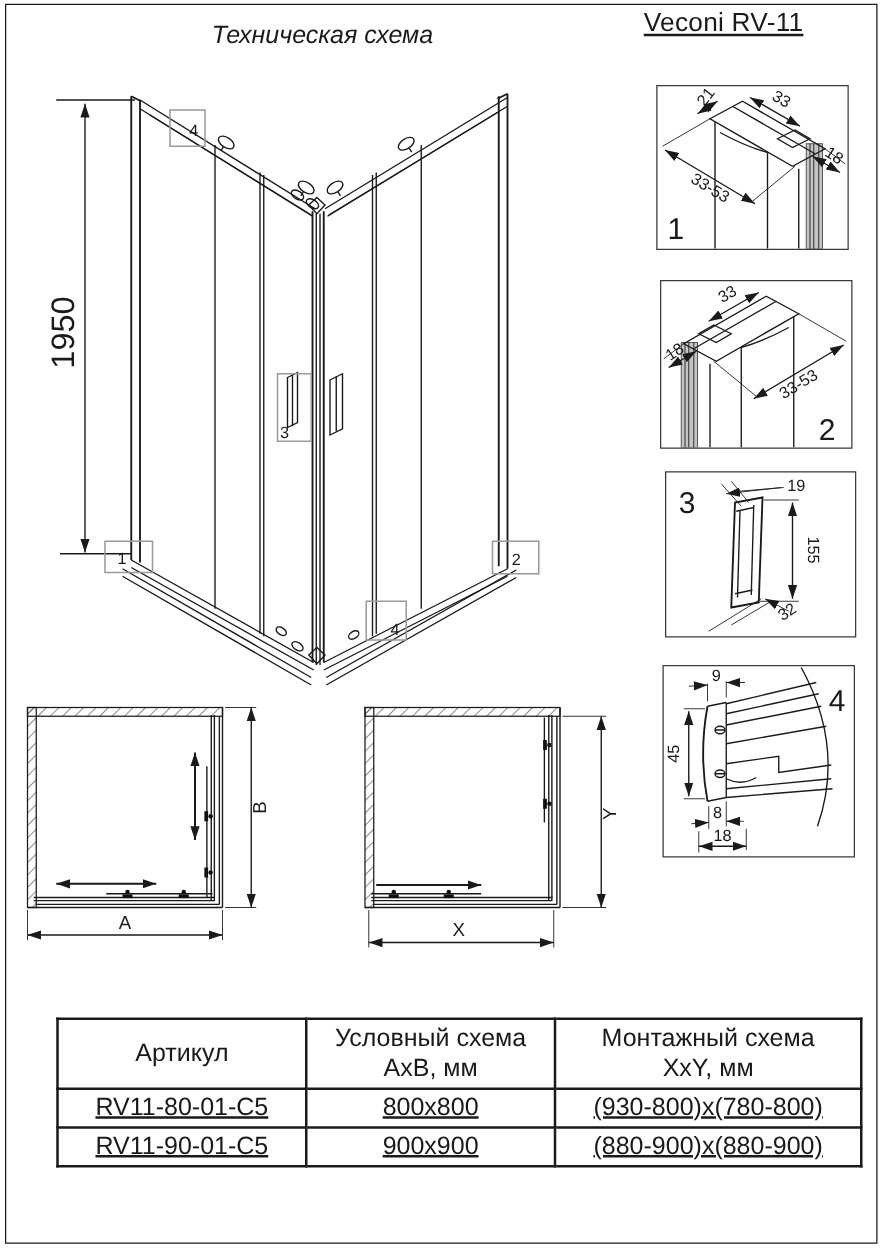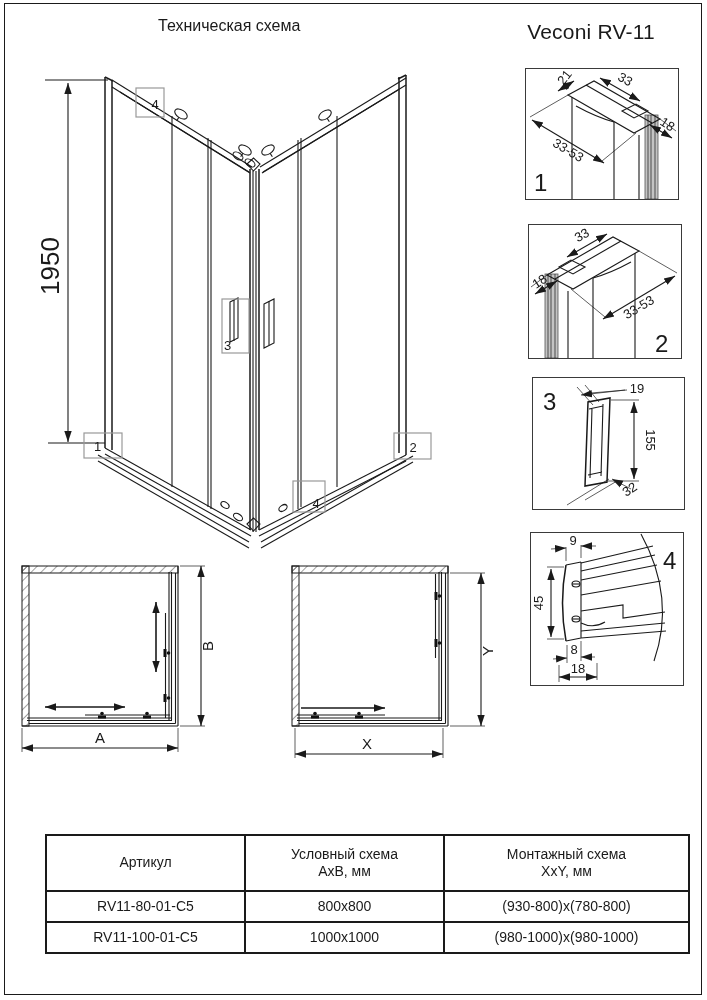--- a/index.html
+++ b/index.html
@@ -1,34 +1,34 @@
 <!DOCTYPE html>
 <html><head>
 <meta charset="utf-8">
 <style>
   html,body{margin:0;padding:0;background:#fff;}
   body{width:707px;height:1000px;position:relative;font-family:"Liberation Sans",sans-serif;color:#1a1a1a;overflow:hidden;}
   .abs{position:absolute;}
   #page-border{left:4px;top:3px;width:698px;height:992px;border:1.5px solid #1a1a1a;box-sizing:border-box;}
-  #doc-title{left:158px;top:17px;width:200px;font-size:16px;}
-  #brand{left:515px;top:20px;width:152px;text-align:center;font-size:21px;letter-spacing:.2px;}
+  #doc-title{left:158px;top:17px;width:200px;text-align:center;font-size:20px;font-style:italic;}
+  #brand{left:515px;top:7px;width:152px;text-align:left;font-size:21px;letter-spacing:.2px;text-decoration:underline;}
   svg{position:absolute;overflow:visible;}
   svg.boxed{border:1.4px solid #3a3a3a;overflow:hidden;}
   svg text{font-family:"Liberation Sans",sans-serif;fill:#1a1a1a;}
   .ln{stroke:#1a1a1a;fill:none;stroke-width:1.1;}
   .thin{stroke:#1a1a1a;fill:none;stroke-width:.7;}
   .thick{stroke:#1a1a1a;fill:none;stroke-width:1.5;}
   .callout{stroke:#999;fill:none;stroke-width:1.2;}
   .dim{font-size:13px;}
   .dim15{font-size:15px;}
   .detid{font-size:24px;}
-  table.spec{left:45px;top:834px;width:643px;border-collapse:collapse;table-layout:fixed;font-size:14px;position:absolute;padding-left:35px;}
+  table.spec{left:45px;top:814px;width:643px;border-collapse:collapse;table-layout:fixed;font-size:20px;position:absolute;padding-left:35px;}
   table.spec td{border:2px solid #1a1a1a;text-align:center;vertical-align:middle;padding:0;line-height:1.22;}
   table.spec tr.hdr td{height:54px;}
-  table.spec tr.row td{height:29px;}
+  table.spec tr.row td{height:29px;text-decoration:underline;}
 </style>
 </head>
 <body>
 
 <div id="page-border" class="abs"></div>
 <div id="doc-title" class="abs">Техническая схема</div>
 <div id="brand" class="abs">Veconi RV-11</div>
 
 <svg style="left:28px;top:56px" width="475" height="500" viewBox="0 0 475 500">
   <defs>
@@ -372,18 +372,18 @@
           <div>Монтажный схема</div>
           <div>XxY, мм</div>
         </td>
   </tr>
   <tr class="row">
     <td>RV11-80-01-C5</td>
     <td>800x800</td>
     <td>(930-800)x(780-800)</td>
   </tr>
   <tr class="row">
-    <td>RV11-100-01-C5</td>
-    <td>1000x1000</td>
-    <td>(980-1000)x(980-1000)</td>
+    <td>RV11-90-01-C5</td>
+    <td>900x900</td>
+    <td>(880-900)x(880-900)</td>
   </tr>
 </tbody>
   </table>
 
 </body></html>

